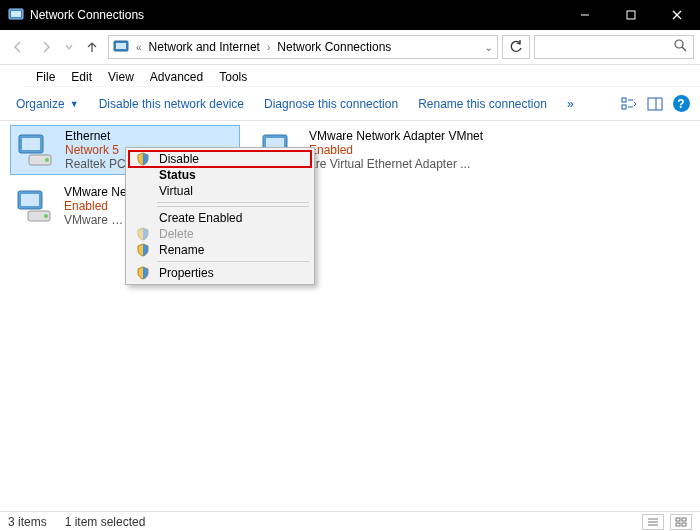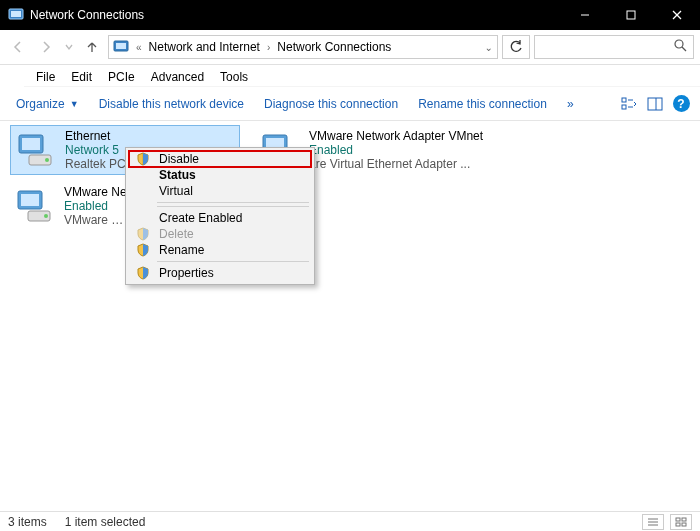--- a/index.html
+++ b/index.html
@@ -30,21 +30,21 @@
   .cmdspacer { flex:1; }
   .cmdicon { width:26px; height:26px; display:flex; align-items:center; justify-content:center; color:#1a5fb4; }
   .help { background:#0a84d6; color:#fff; border-radius:50%; width:17px; height:17px; display:flex; align-items:center; justify-content:center; font-size:12px; font-weight:bold; }
   
   .content { position:relative; height:390px; padding:6px; }
   .netitem { position:absolute; width:230px; height:50px; display:flex; align-items:center; padding:2px; }
   .netitem.selected { background:#cde8ff; border:1px solid #7ab7e8; }
   .neticon { width:48px; height:42px; display:flex; align-items:center; justify-content:center; flex-shrink:0; margin-right:4px; }
   .nettext { display:flex; flex-direction:column; line-height:14px; font-size:12px; overflow:hidden;justify-content:flex-end; }
   .nettext .name { color:#000; white-space:nowrap; }
-  .nettext .status { color:#0f766e; white-space:nowrap; }
+  .nettext .status { color:#c2410c; white-space:nowrap; }
   .nettext .device { color:#555; white-space:nowrap; overflow:hidden; text-overflow:ellipsis; }
   
   .ctxmenu { position:absolute; background:#f2f2f2; border:1px solid #b5b5b5; box-shadow:3px 3px 5px rgba(0,0,0,0.25); width:190px; padding:3px; }
   .ctxitem { height:16px; display:flex; align-items:center; padding:0 4px; font-size:12px; }
   .ctxitem .cicon { width:20px; display:flex; align-items:center; justify-content:center; margin-right:6px; }
   .ctxitem.disabled { color:#999; }
   .ctxitem.highlight { outline:2px solid #d80000; outline-offset:-1px; }
   .ctxsep { height:1px; background:#d0d0d0; margin:3px 2px 3px 28px; }
   
   .statusbar { height:20px; border-top:1px solid #e0e0e0; display:flex; align-items:center; padding:0 8px; font-size:12px; color:#333; justify-content:space-between; }
@@ -128,21 +128,21 @@
     <span class="sicon"><svg width="13" height="13" viewBox="0 0 13 13">
           <circle cx="5" cy="5" r="4" fill="none" stroke="#555" stroke-width="1.2"></circle>
           <line x1="8" y1="8" x2="12" y2="12" stroke="#555" stroke-width="1.2"></line>
         </svg></span>
   </div>
 </div>
 
 <div class="menubar">
   <div class="menuitem">File</div>
   <div class="menuitem">Edit</div>
-  <div class="menuitem">PCIe</div>
+  <div class="menuitem">View</div>
   <div class="menuitem">Advanced</div>
   <div class="menuitem">Tools</div>
 </div>
 
 <div class="cmdbar">
   <div class="cmditem">
       <span>Organize</span>
       <span class="drop">▼</span>
     </div>
   <div class="cmditem">Disable this network device</div>

